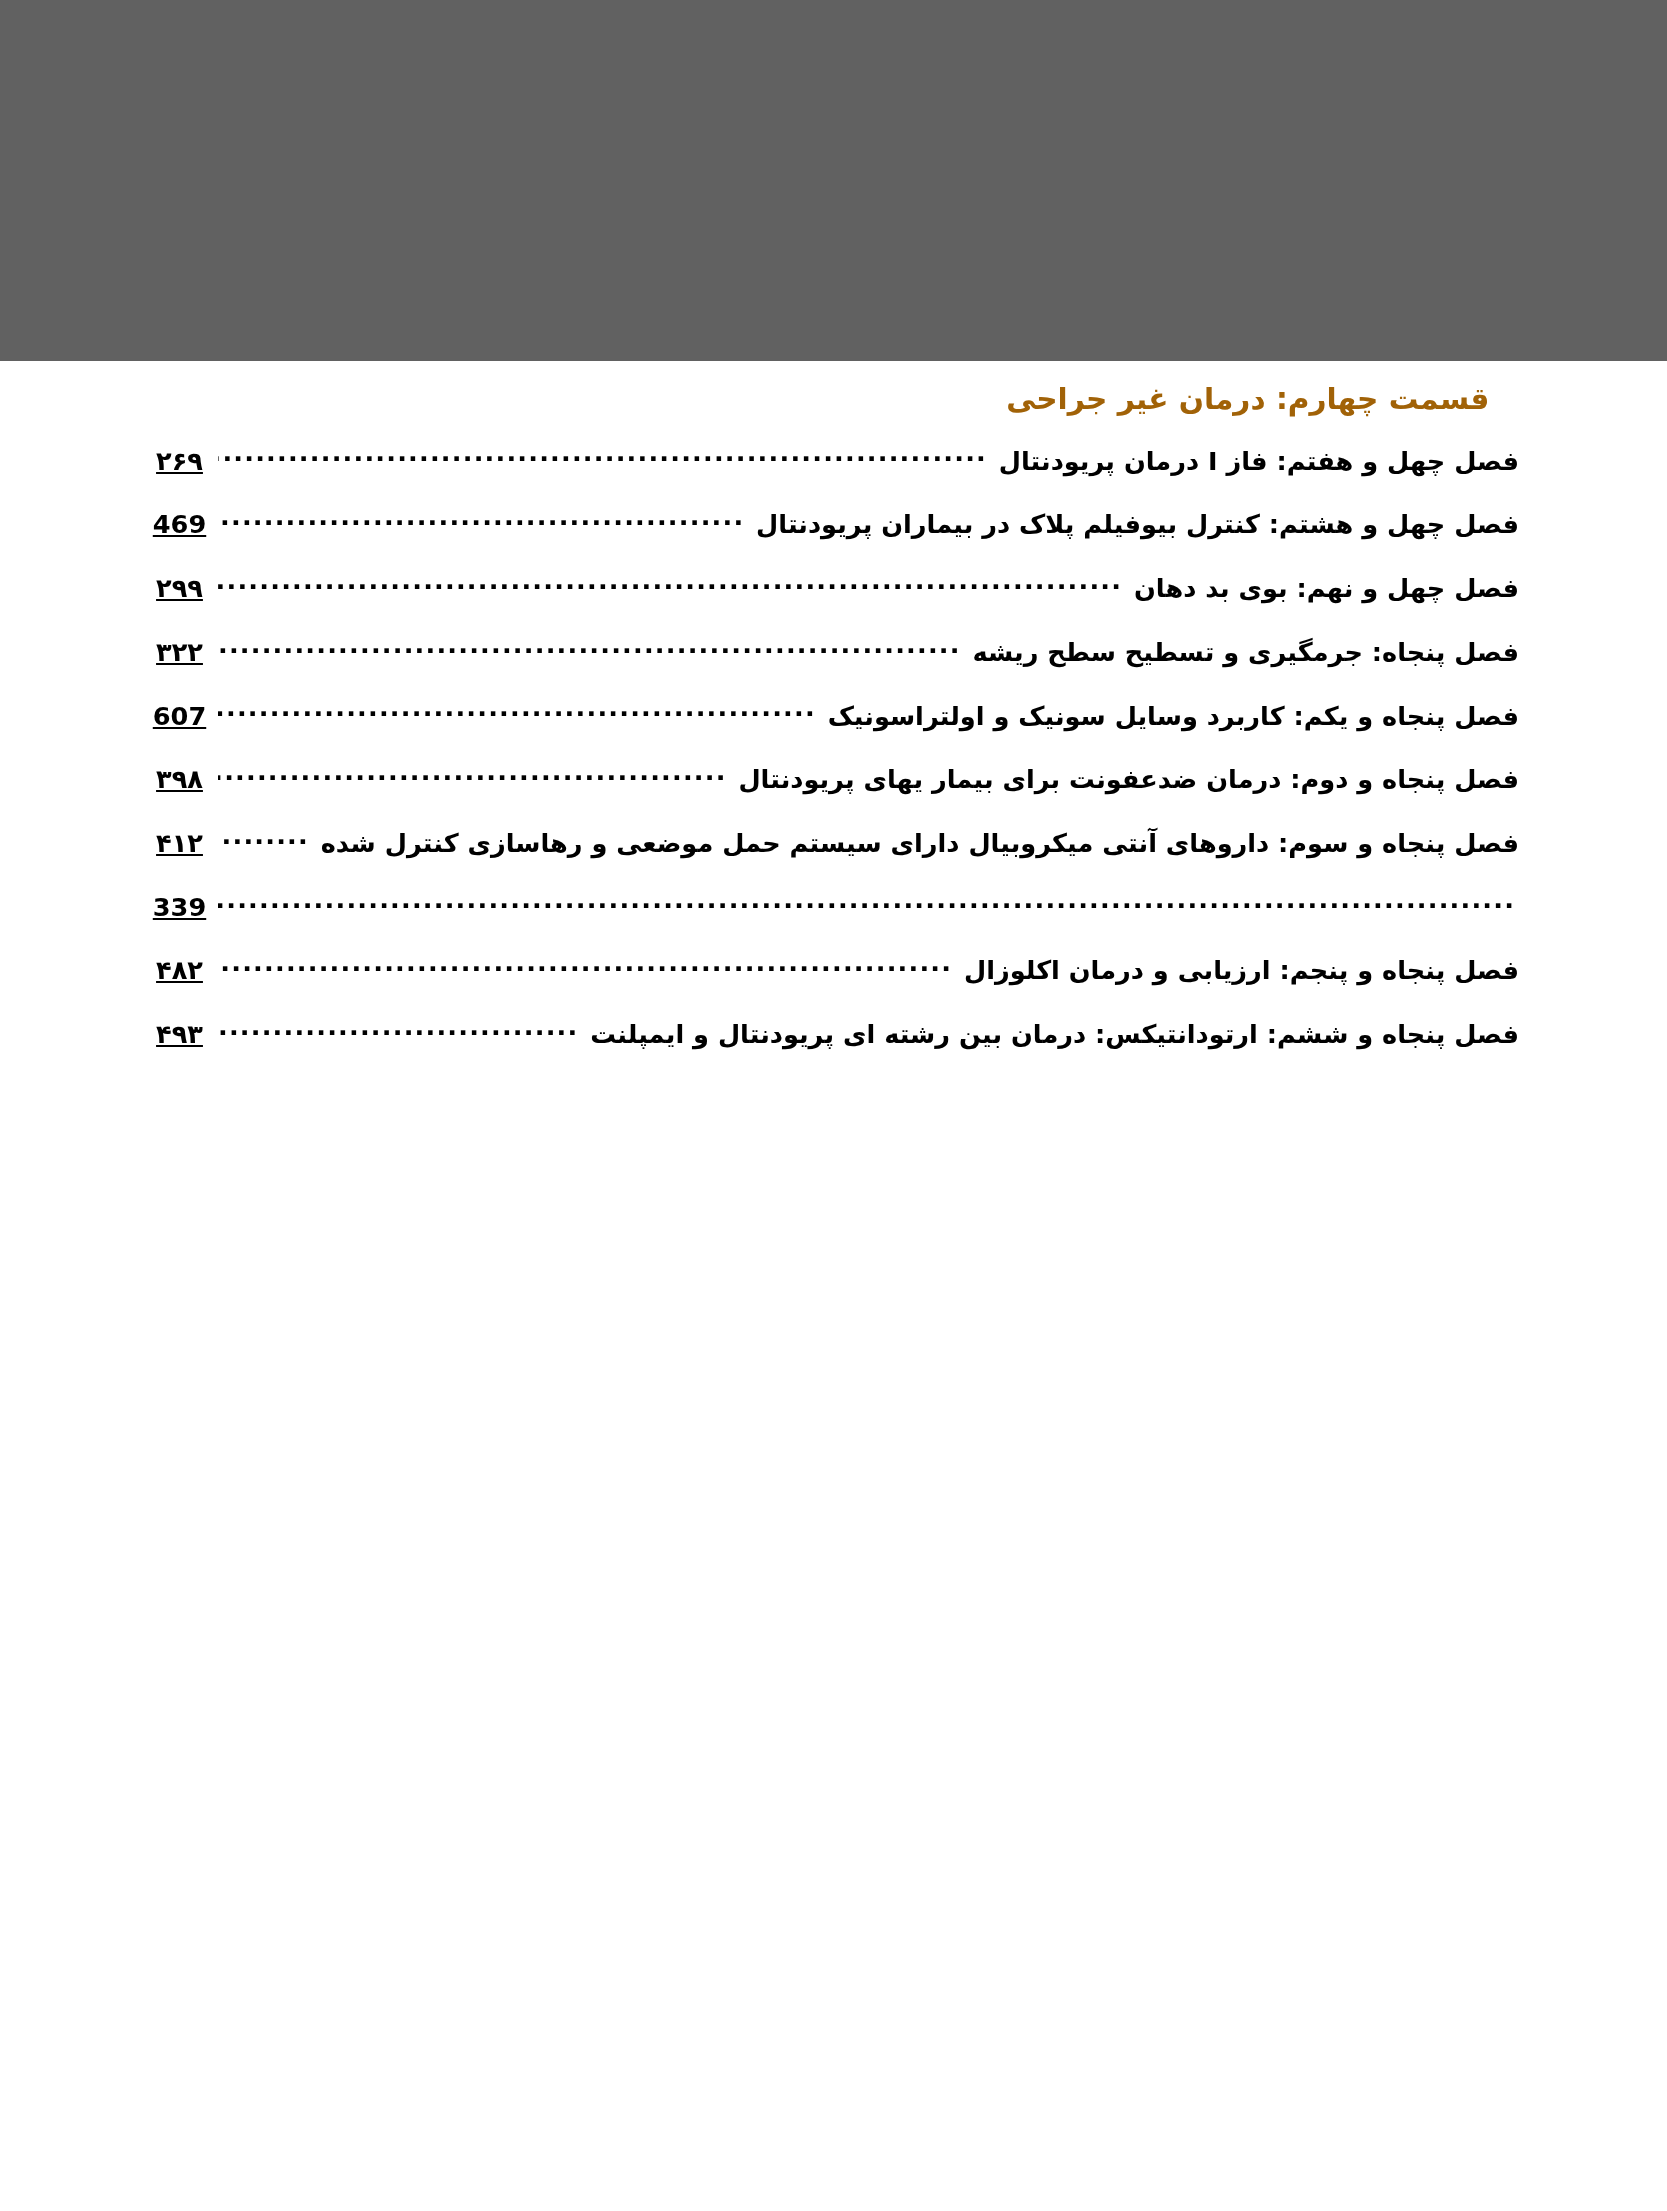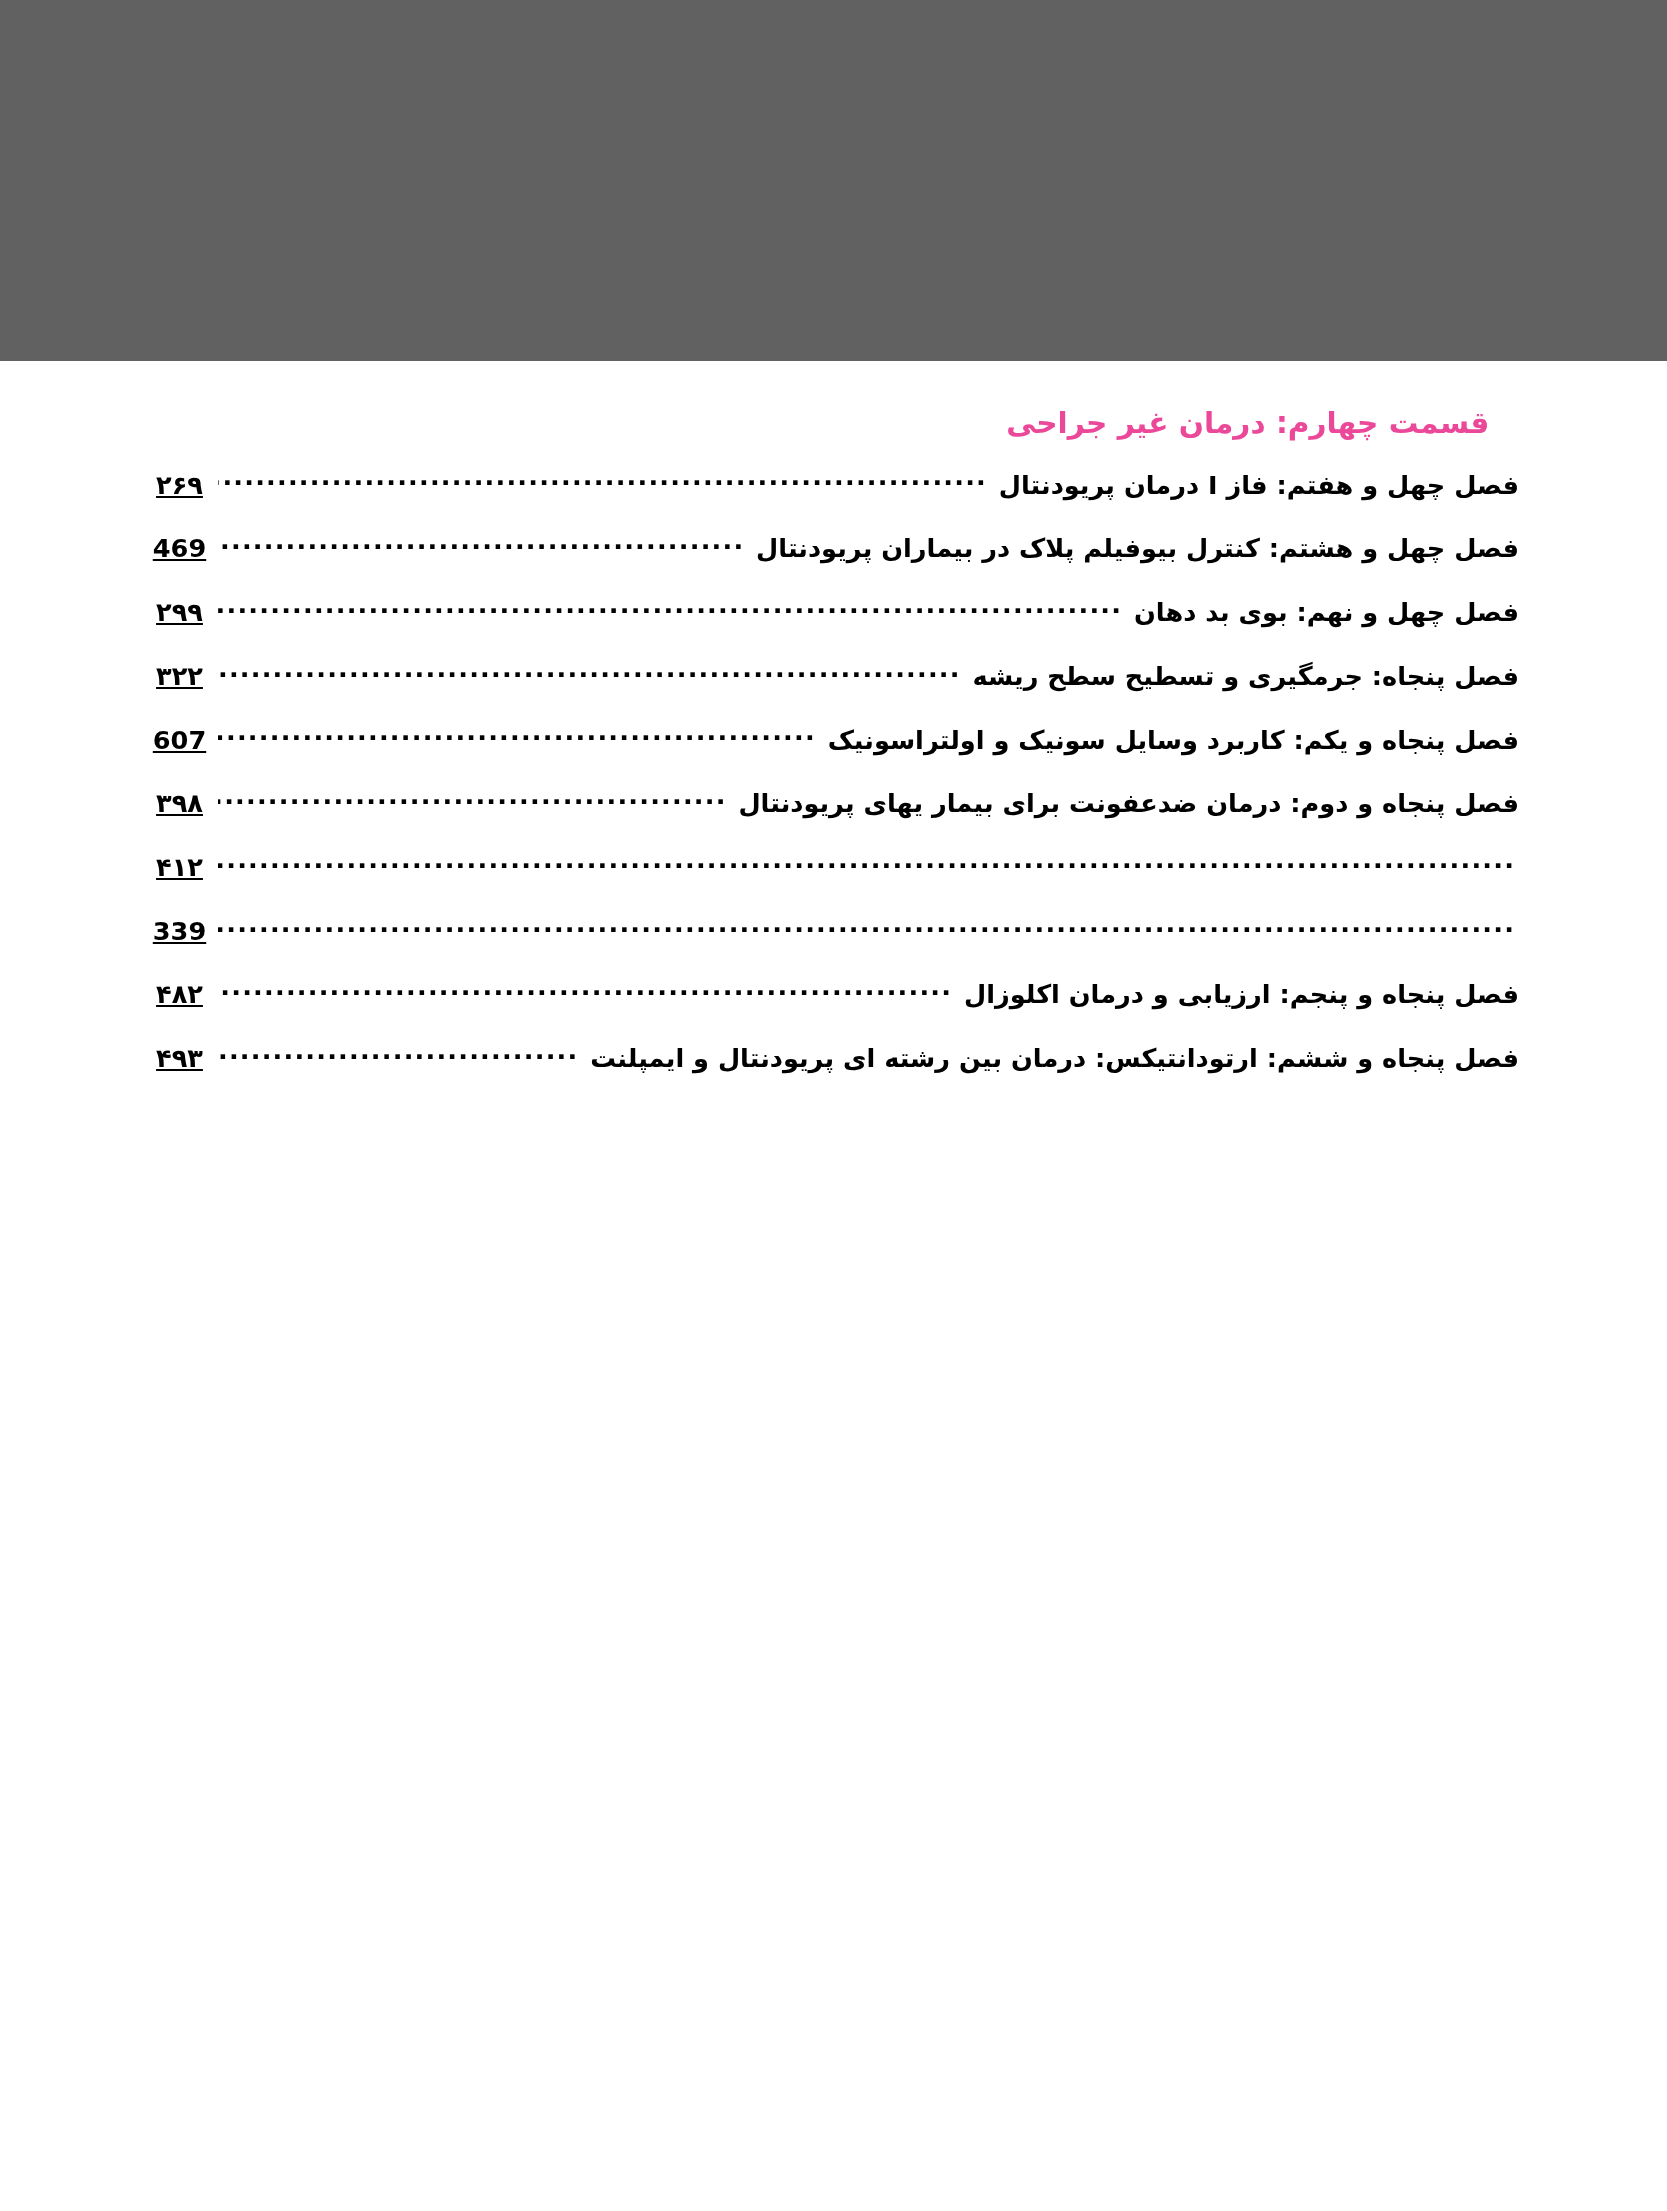--- a/index.html
+++ b/index.html
@@ -33,22 +33,22 @@
     left: 0;
     width: 1668px;
     box-sizing: border-box;
     padding: 0 148px 0 148px;
   }
   .part-title {
     direction: rtl;
     text-align: right;
     font-weight: bold;
     font-size: 29.6px;
-    color: #ec4899;
-    margin-top: 42px;
+    color: #a16207;
+    margin-top: 18px;
     margin-bottom: 23.6px;
     letter-spacing: 0;
     line-height: 1.4;
     padding-right: 29.6px;
   }
   .toc-list {
     direction: rtl;
     list-style: none;
     margin: 0;
     padding: 0;
@@ -135,20 +135,21 @@
           <span class="toc-title">فصل پنجاه و یکم: کاربرد وسایل سونیک و اولتراسونیک</span>
           <span class="toc-leader"></span>
           <span class="toc-page">607</span>
         </li>
         <li class="toc-row">
           <span class="toc-title">فصل پنجاه و دوم: درمان ضدعفونت برای بیمار یهای پریودنتال</span>
           <span class="toc-leader"></span>
           <span class="toc-page">۳۹۸</span>
         </li>
         <li class="toc-row">
+          <span class="toc-title">فصل پنجاه و سوم: داروهای آنتی میکروبیال دارای سیستم حمل موضعی و رهاسازی کنترل شده</span>
           <span class="toc-leader"></span>
           <span class="toc-page">۴۱۲</span>
         </li>
         <li class="toc-row">
           <span class="toc-leader"></span>
           <span class="toc-page">339</span>
         </li>
         <li class="toc-row">
           <span class="toc-title">فصل پنجاه و پنجم: ارزیابی و درمان اکلوزال</span>
           <span class="toc-leader"></span>

